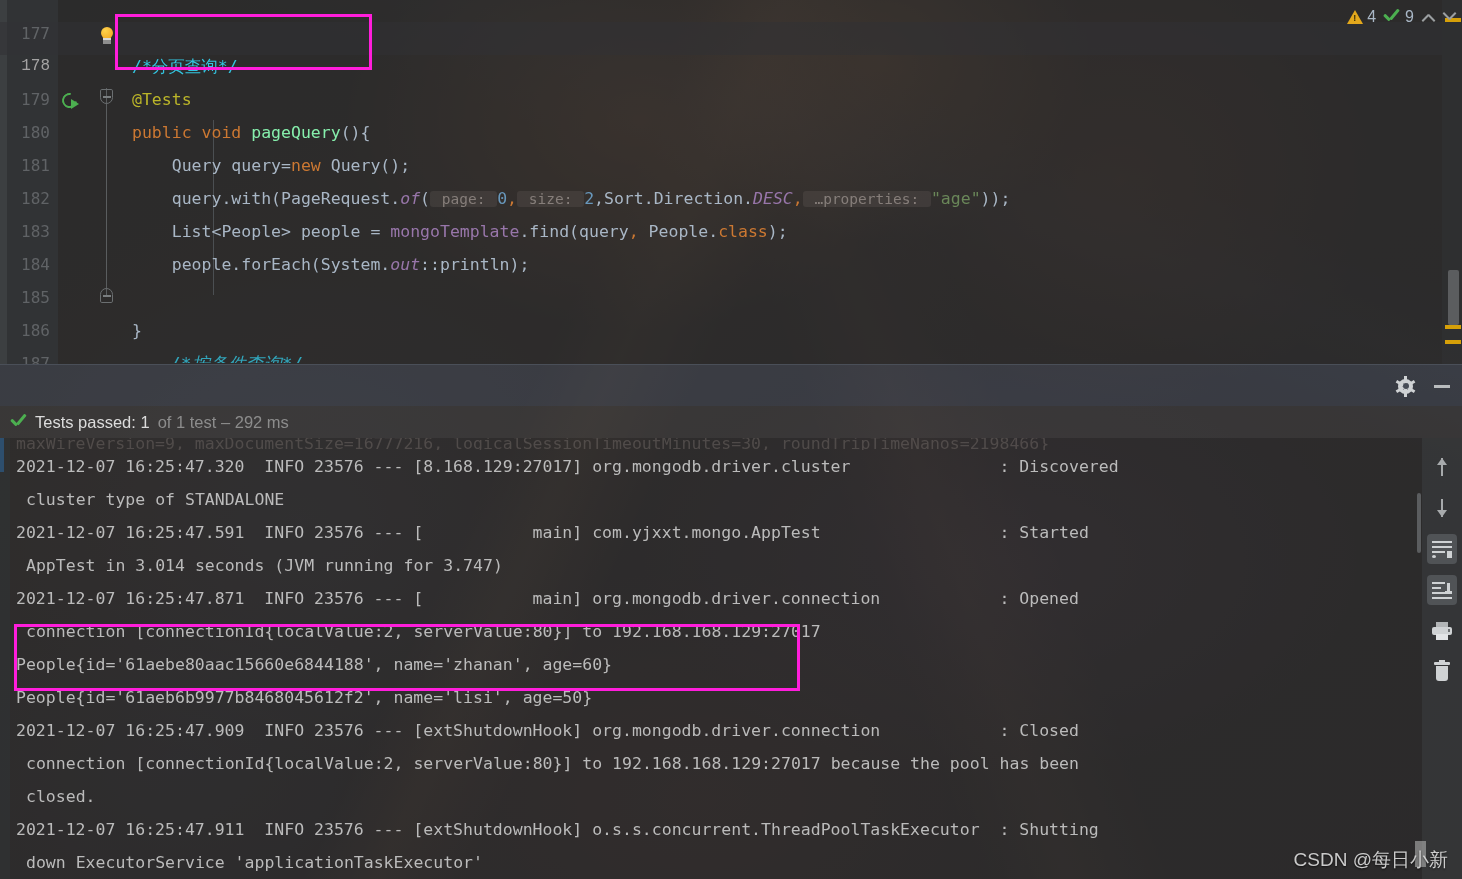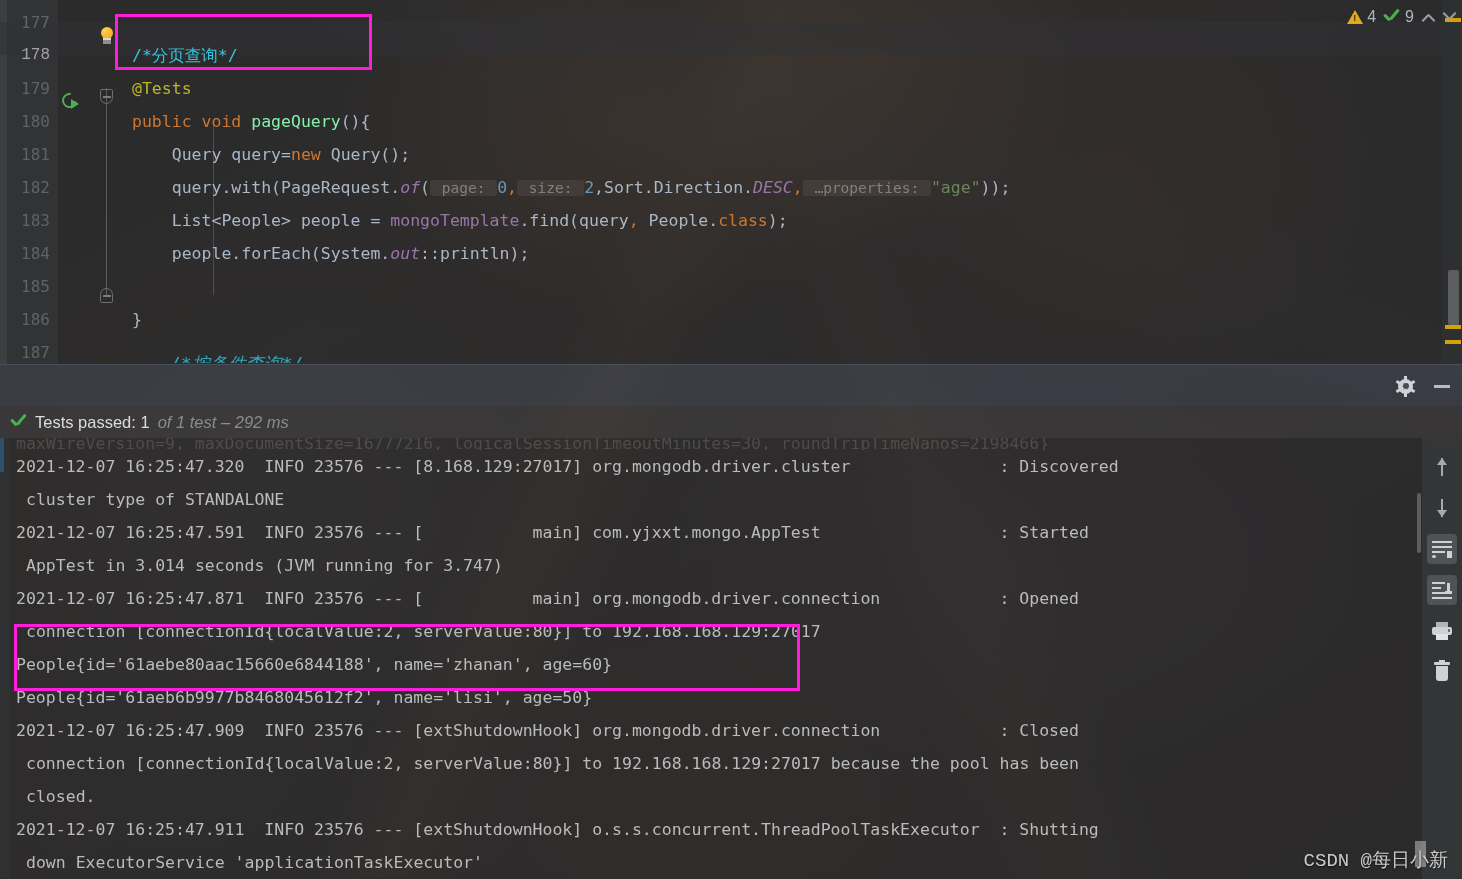--- a/index.html
+++ b/index.html
@@ -57,21 +57,21 @@
   .gutter-strip {
     position: absolute; left: 0; top: 0; width: 7px; height: 364px;
     background: #3c3f41;
   }
   .fold-col {
     position: absolute; left: 100px; top: 0; width: 22px; height: 364px;
   }
 
   .code-lines {
     position: absolute;
-    left: 0; top: 6px;
+    left: 0; top: 17px;
     width: 1430px;
     font-family: "DejaVu Sans Mono", monospace;
     font-size: 16.5px;
     line-height: 33px;
   }
   .ln-row { position: relative; height: 33px; white-space: pre; }
   .lnum {
     position: absolute; left: 0; width: 50px;
     text-align: right;
     color: #606366;
@@ -282,21 +282,21 @@
   }
   .status-check {
     width: 17px; height: 14px; position: relative; flex: none;
   }
   .status-check::before, .status-check::after {
     content: ""; position: absolute; background: #4caf50; border-radius: 1px;
   }
   .status-check::before { left: 0; top: 6px; width: 8px; height: 3.2px; transform: rotate(45deg); }
   .status-check::after  { left: 5px; top: 3px; width: 13px; height: 3.2px; transform: rotate(-50deg); }
   .status-main { color: #dcdcdc; font-size: 16.5px; }
-  .status-sub  { color: #8c8c8c; font-size: 16.5px; font-style: italic; }
+  .status-sub  { color: #8c8c8c; font-size: 16.5px; }
 
   .console {
     position: absolute;
     left: 0; top: 74px; width: 1422px; height: 441px;
     overflow: hidden;
     background: rgba(43,43,43,0.70);
   }
   .console-gutter {
     position: absolute; left: 0; top: 0; width: 10px; height: 441px;
     background: rgba(49,51,53,0.6);
@@ -394,21 +394,21 @@
   .trash .can {
     position: absolute; left: 2px; top: 4px; width: 12px; height: 15px;
     background: #cfd2d4; border-radius: 0 0 3px 3px;
   }
 
   .watermark {
     position: absolute;
     right: 14px; bottom: 6px;
     color: #d8d8d8;
     font-size: 19px;
-    font-family: Liberation Mono, monospace;
+    font-family: Liberation Sans, sans-serif;
     opacity: 0.92;
     z-index: 60;
     text-shadow: 0 1px 2px rgba(0,0,0,0.7);
   }
   .wm-cursor {
     position: absolute;
     right: 36px; bottom: 12px;
     width: 11px; height: 26px;
     background: rgba(190,190,190,0.55);
     z-index: 59;

